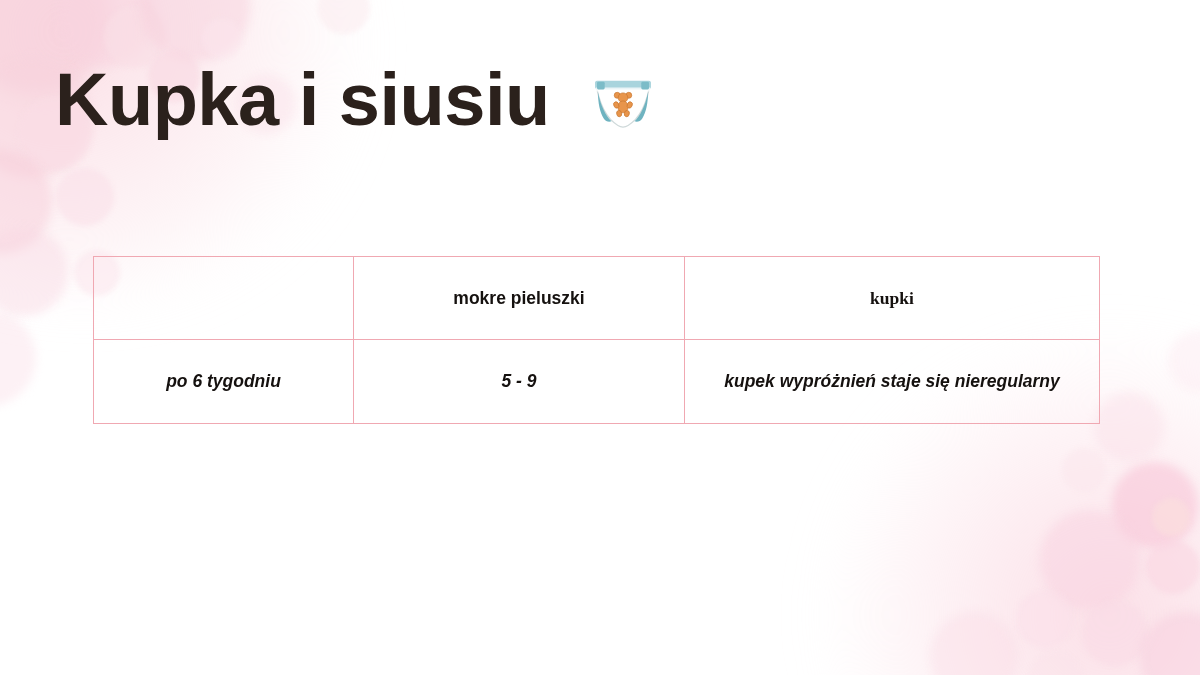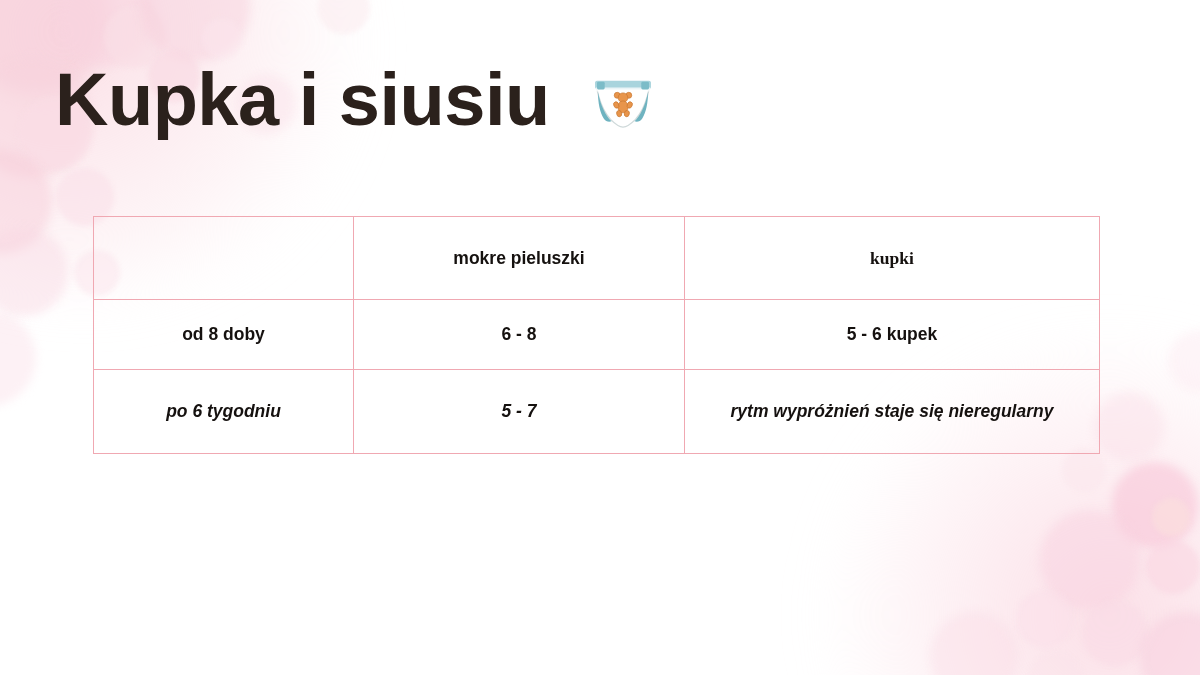--- a/index.html
+++ b/index.html
@@ -80,20 +80,21 @@
     position: absolute;
     left: 93px;
     top: 216px;
     width: 1006px;
     z-index: 2;
   }
   table#poop-pee-table {
     border-collapse: collapse;
     width: 100%;
     table-layout: fixed;
+    margin-top: 40px;
   }
   table#poop-pee-table td,
   table#poop-pee-table th {
     border: 1.6px solid #f0a8b2;
     text-align: center;
     vertical-align: middle;
     color: #15110f;
     font-weight: 700;
     font-size: 17.5px;
     padding: 6px 10px;
@@ -199,25 +200,20 @@
         <col class="c3">
     </colgroup>
     <thead>
       <tr>
         <th class="corner-blank"></th>
         <th class="head-wet">mokre pieluszki</th>
         <th class="head-poop">kupki</th>
       </tr>
     </thead>
     <tbody>
-      <tr>
-        <td class="c1cell">od 8 doby</td>
-        <td>6 - 8</td>
-        <td>5 - 6 kupek</td>
-      </tr>
       <tr class="tall">
         <td class="c1cell">po 6 tygodniu</td>
-        <td>5 - 7</td>
-        <td class="two-line">rytm wypróżnień staje się nieregularny</td>
+        <td>5 - 9</td>
+        <td class="two-line">kupek wypróżnień staje się nieregularny</td>
       </tr>
     </tbody>
   </table>
 </div>
 
 </body></html>

